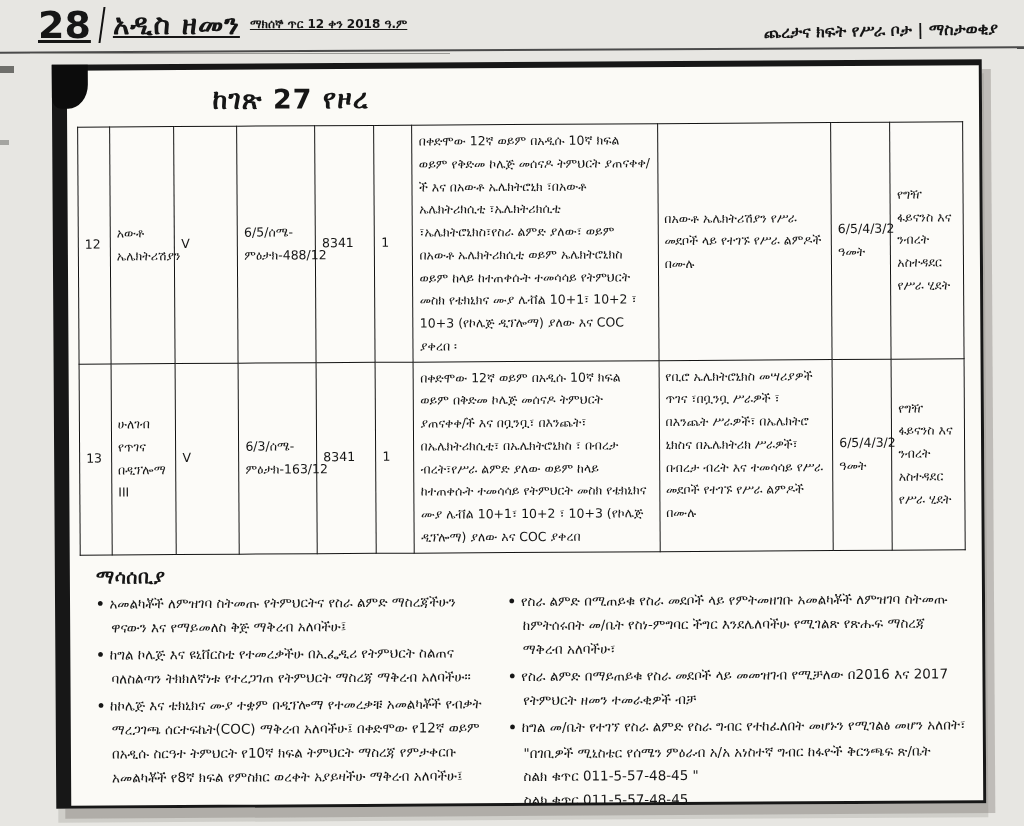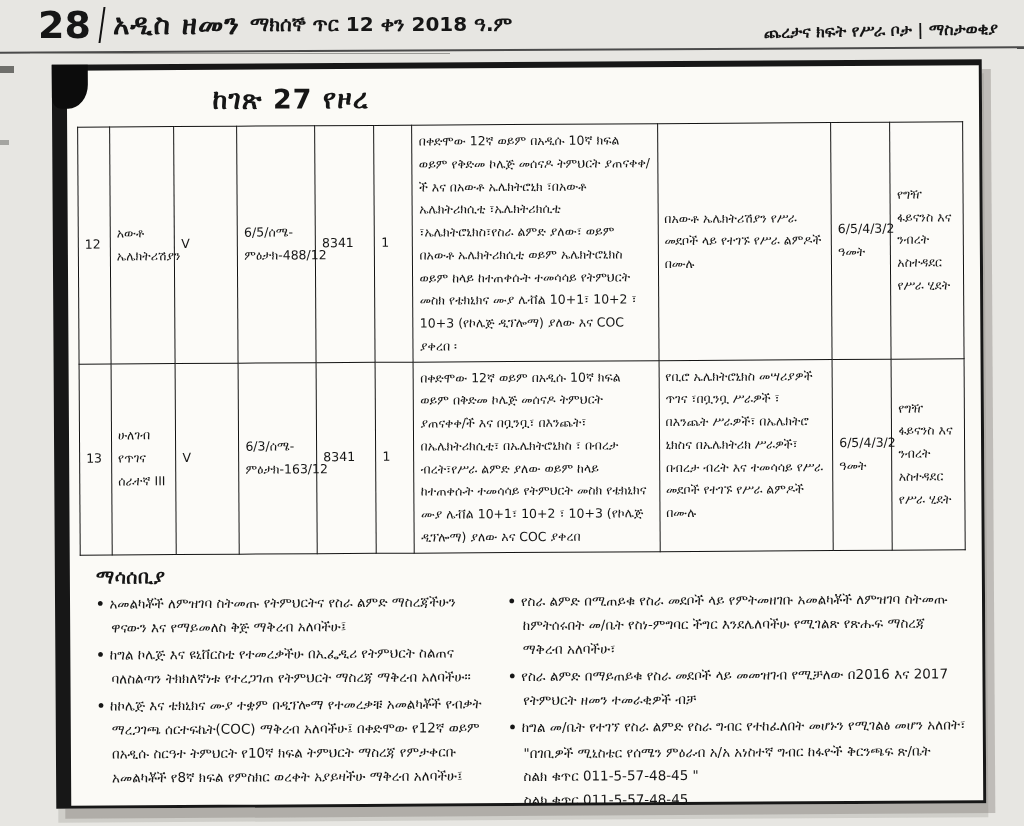--- a/index.html
+++ b/index.html
@@ -6,25 +6,25 @@
   html,body { width:1024px; height:826px; }
   body {
     background:#e7e6e2;
     font-family:"DejaVu Sans","Liberation Sans",sans-serif;
     color:#161616;
     position:relative;
     overflow:hidden;
   }
   
   .masthead{position:absolute;top:6px;left:38px;right:26px;display:flex;justify-content:space-between;align-items:flex-end;}
-  .mast-left{display:flex;align-items:center;gap:10px;}
+  .mast-left{display:flex;align-items:center;gap:10px;text-decoration:underline;}
   .pageno{font-size:38px;font-weight:bold;line-height:1;}
   .mast-sep{width:2px;height:36px;background:#111;transform:skewX(-8deg);}
   .paper{font-size:28px;font-weight:bold;letter-spacing:1px;}
-  .date{font-size:20px;font-weight:bold;padding-bottom:2px;}
+  .date{font-size:12px;font-weight:bold;padding-bottom:2px;}
   .mast-right{font-size:16px;font-weight:bold;transform:rotate(-1deg);padding-bottom:4px;}
   .mast-rule{position:absolute;top:49px;left:0;width:100%;height:2px;background:#4a4a4a;transform:rotate(-0.3deg);}
   .mast-rule2{position:absolute;top:53px;left:30px;width:420px;height:1px;background:#9a9a96;}
 
   
   .announce{
     position:absolute;left:54px;top:62px;width:930px;height:744px;
     background:#fbfaf6;
     border:3px solid #171717;border-top-width:6px;border-left-width:15px;
     transform:rotate(-0.35deg);
@@ -105,21 +105,21 @@
       <td>6/5/ሰሜ-ምዕታክ-488/12</td>
       <td>8341</td>
       <td>1</td>
       <td class="req">በቀድሞው 12ኛ ወይም በአዲሱ 10ኛ ክፍል ወይም የቅድመ ኮሌጅ መሰናዶ ትምህርት ያጠናቀቀ/ች እና በአውቶ ኤሌክትሮኒክ ፣በአውቶ ኤሌክትሪክሲቲ ፣ኤሌክትሪክሲቲ ፣ኤሌክትሮኒክስ፣የስራ ልምድ ያለው፣ ወይም በአውቶ ኤሌክትሪክሲቲ ወይም ኤሌክትሮኒክስ ወይም ከላይ ከተጠቀሱት ተመሳሳይ የትምህርት መስክ የቴክኒክና ሙያ ሌቭል 10+1፣ 10+2 ፣ 10+3 (የኮሌጅ ዲፕሎማ) ያለው እና COC ያቀረበ ፡</td>
       <td>በአውቶ ኤሌክትሪሽያን የሥራ መደቦች ላይ የተገኙ የሥራ ልምዶች በሙሉ</td>
       <td>6/5/4/3/2 ዓመት</td>
       <td>የግዥ ፋይናንስ እና ንብረት አስተዳደር የሥራ ሂደት</td>
     </tr>
     <tr>
       <td class="ctr">13</td>
-      <td>ሁለገብ የጥገና ሰራተኛ III</td>
+      <td>ሁለገብ የጥገና በዲፕሎማ III</td>
       <td>V</td>
       <td>6/3/ሰሜ-ምዕታክ-163/12</td>
       <td>8341</td>
       <td>1</td>
       <td class="req">በቀድሞው 12ኛ ወይም በአዲሱ 10ኛ ክፍል ወይም በቅድመ ኮሌጅ መሰናዶ ትምህርት ያጠናቀቀ/ች እና በቧንቧ፣ በእንጨት፣ በኤሌክትሪክሲቲ፣ በኤሌክትሮኒክስ ፣ በብረታ ብረት፣የሥራ ልምድ ያለው ወይም ከላይ ከተጠቀሱት ተመሳሳይ የትምህርት መስክ የቴክኒክና ሙያ ሌቭል 10+1፣ 10+2 ፣ 10+3 (የኮሌጅ ዲፕሎማ) ያለው እና COC ያቀረበ</td>
       <td class="req">የቢሮ ኤሌክትሮኒክስ መሣሪያዎች ጥገና ፣በቧንቧ ሥራዎች ፣ በእንጨት ሥራዎች፣ በኤሌክትሮ ኒክስና በኤሌክትሪክ ሥራዎች፣ በብረታ ብረት እና ተመሳሳይ የሥራ መደቦች የተገኙ የሥራ ልምዶች በሙሉ</td>
       <td>6/5/4/3/2 ዓመት</td>
       <td>የግዥ ፋይናንስ እና ንብረት አስተዳደር የሥራ ሂደት</td>
     </tr>
   </tbody>

